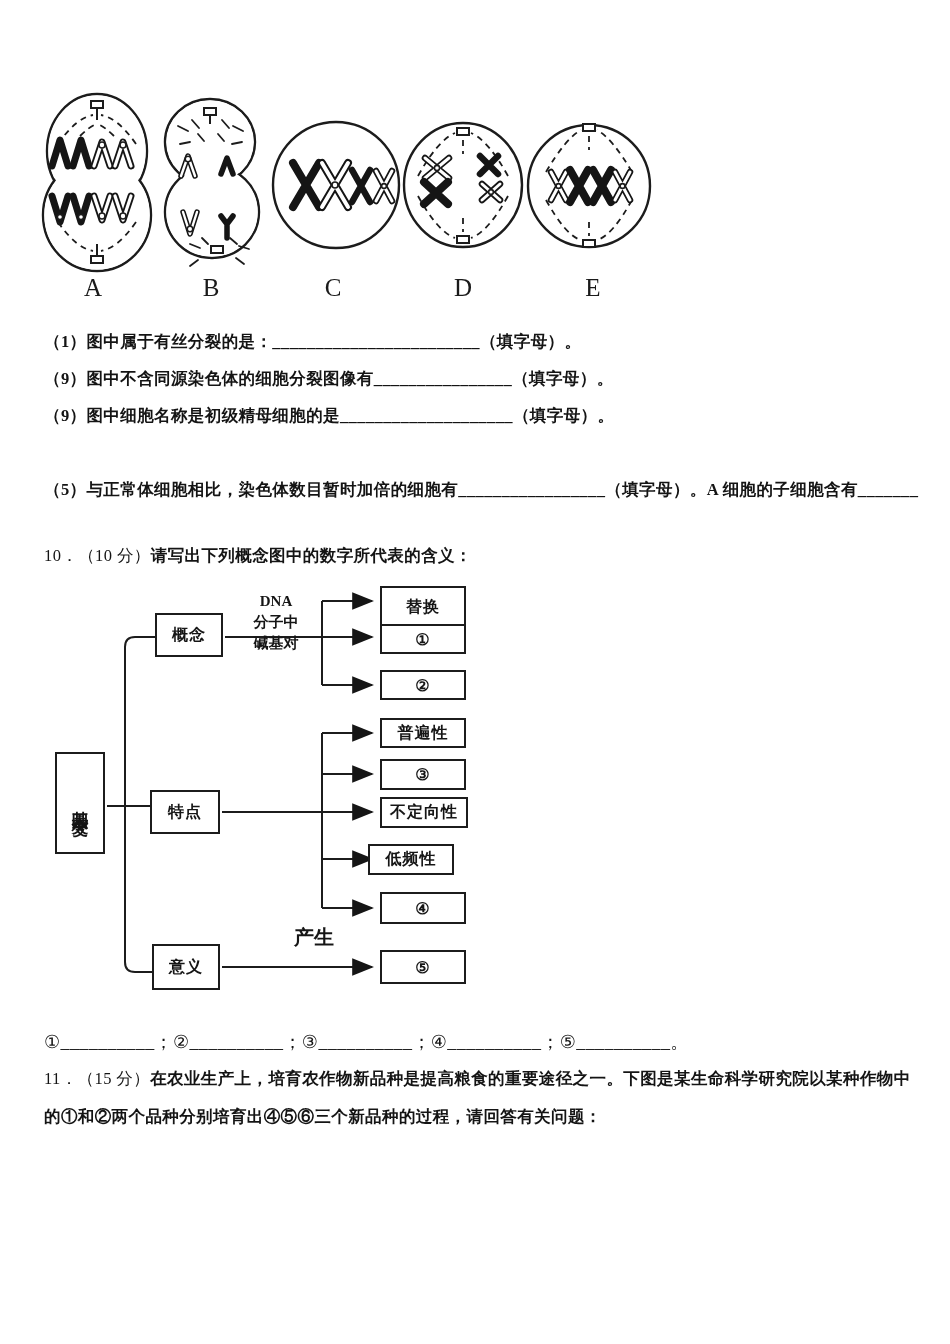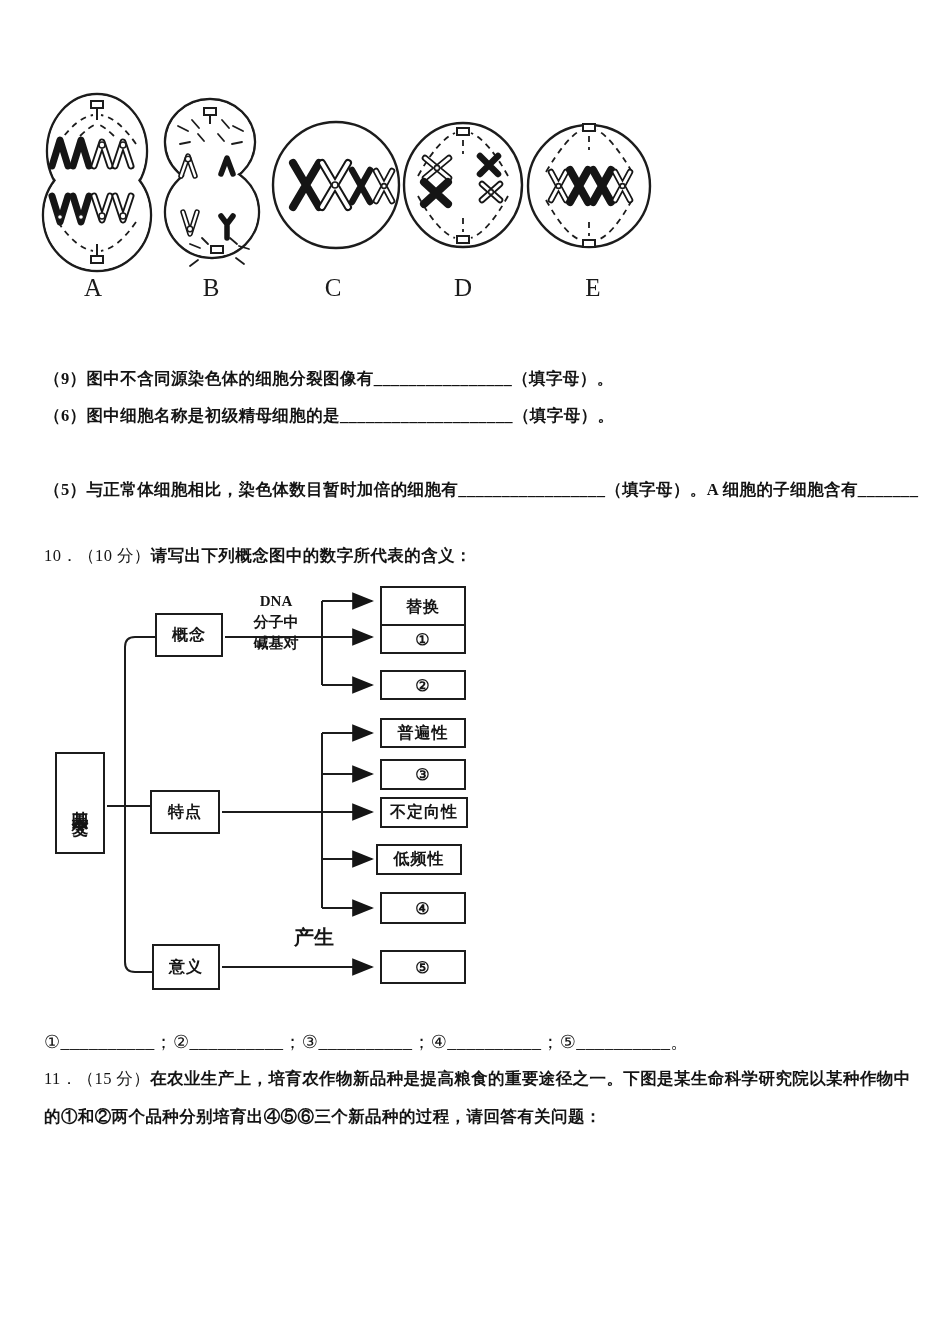--- a/index.html
+++ b/index.html
@@ -164,22 +164,23 @@
       <circle class="cdot" cx="582.5" cy="98" r="2.4"></circle>
     </g>
   </svg>
 
   <div class="cell-label" style="left:76px;top:274px;">A</div>
   <div class="cell-label" style="left:194px;top:274px;">B</div>
   <div class="cell-label" style="left:316px;top:274px;">C</div>
   <div class="cell-label" style="left:446px;top:274px;">D</div>
   <div class="cell-label" style="left:576px;top:274px;">E</div>
 
+  <div class="qline" style="top:331px;">（1）图中属于有丝分裂的是：________________________（填字母）。</div>
   <div class="qline" style="top:368px;">（9）图中不含同源染色体的细胞分裂图像有________________（填字母）。</div>
-  <div class="qline" style="top:405px;">（6）图中细胞名称是初级精母细胞的是____________________（填字母）。</div>
+  <div class="qline" style="top:405px;">（9）图中细胞名称是初级精母细胞的是____________________（填字母）。</div>
   <div class="qline" style="top:479px;">（5）与正常体细胞相比，染色体数目暂时加倍的细胞有_________________（填字母）。A 细胞的子细胞含有_______</div>
 
   <div class="qline" style="top:545px;">
     <span class="qnum">10．（10 分）</span><span class="qbold">请写出下列概念图中的数字所代表的含义：</span>
   </div>
 
   <div class="cmap">
     <svg width="450" height="440" viewBox="0 0 450 440" style="position:absolute;left:0;top:0;">
       <defs>
         <marker id="arw" viewBox="0 0 10 8" refX="9" refY="4" markerWidth="11" markerHeight="9" orient="auto">
@@ -212,21 +213,21 @@
       <div>碱基对</div>
     </div>
     <div class="edge-label" style="left:246px;top:352px;width:56px;font-size:20px;">产生</div>
 
     <div class="cbox" style="left:340px;top:11px;width:86px;height:42px;">替换</div>
     <div class="cbox" style="left:340px;top:49px;width:86px;height:30px;">①</div>
     <div class="cbox" style="left:340px;top:95px;width:86px;height:30px;">②</div>
     <div class="cbox" style="left:340px;top:143px;width:86px;height:30px;">普遍性</div>
     <div class="cbox" style="left:340px;top:184px;width:86px;height:31px;">③</div>
     <div class="cbox" style="left:340px;top:222px;width:88px;height:31px;">不定向性</div>
-    <div class="cbox" style="left:336px;top:269px;width:86px;height:31px;">低频性</div>
+    <div class="cbox" style="left:328px;top:269px;width:86px;height:31px;">低频性</div>
     <div class="cbox" style="left:340px;top:317px;width:86px;height:32px;">④</div>
     <div class="cbox" style="left:340px;top:375px;width:86px;height:34px;">⑤</div>
   </div>
 
   <div class="qline plain" style="top:1030px;font-size:18px;font-weight:400;">①__________；②__________；③__________；④__________；⑤__________。</div>
 
   <div class="qline" style="top:1068px;">
     <span class="qnum">11．（15 分）</span><span class="qbold">在农业生产上，培育农作物新品种是提高粮食的重要途径之一。下图是某生命科学研究院以某种作物中</span>
   </div>
   <div class="qline" style="top:1106px;">的①和②两个品种分别培育出④⑤⑥三个新品种的过程，请回答有关问题：</div>

